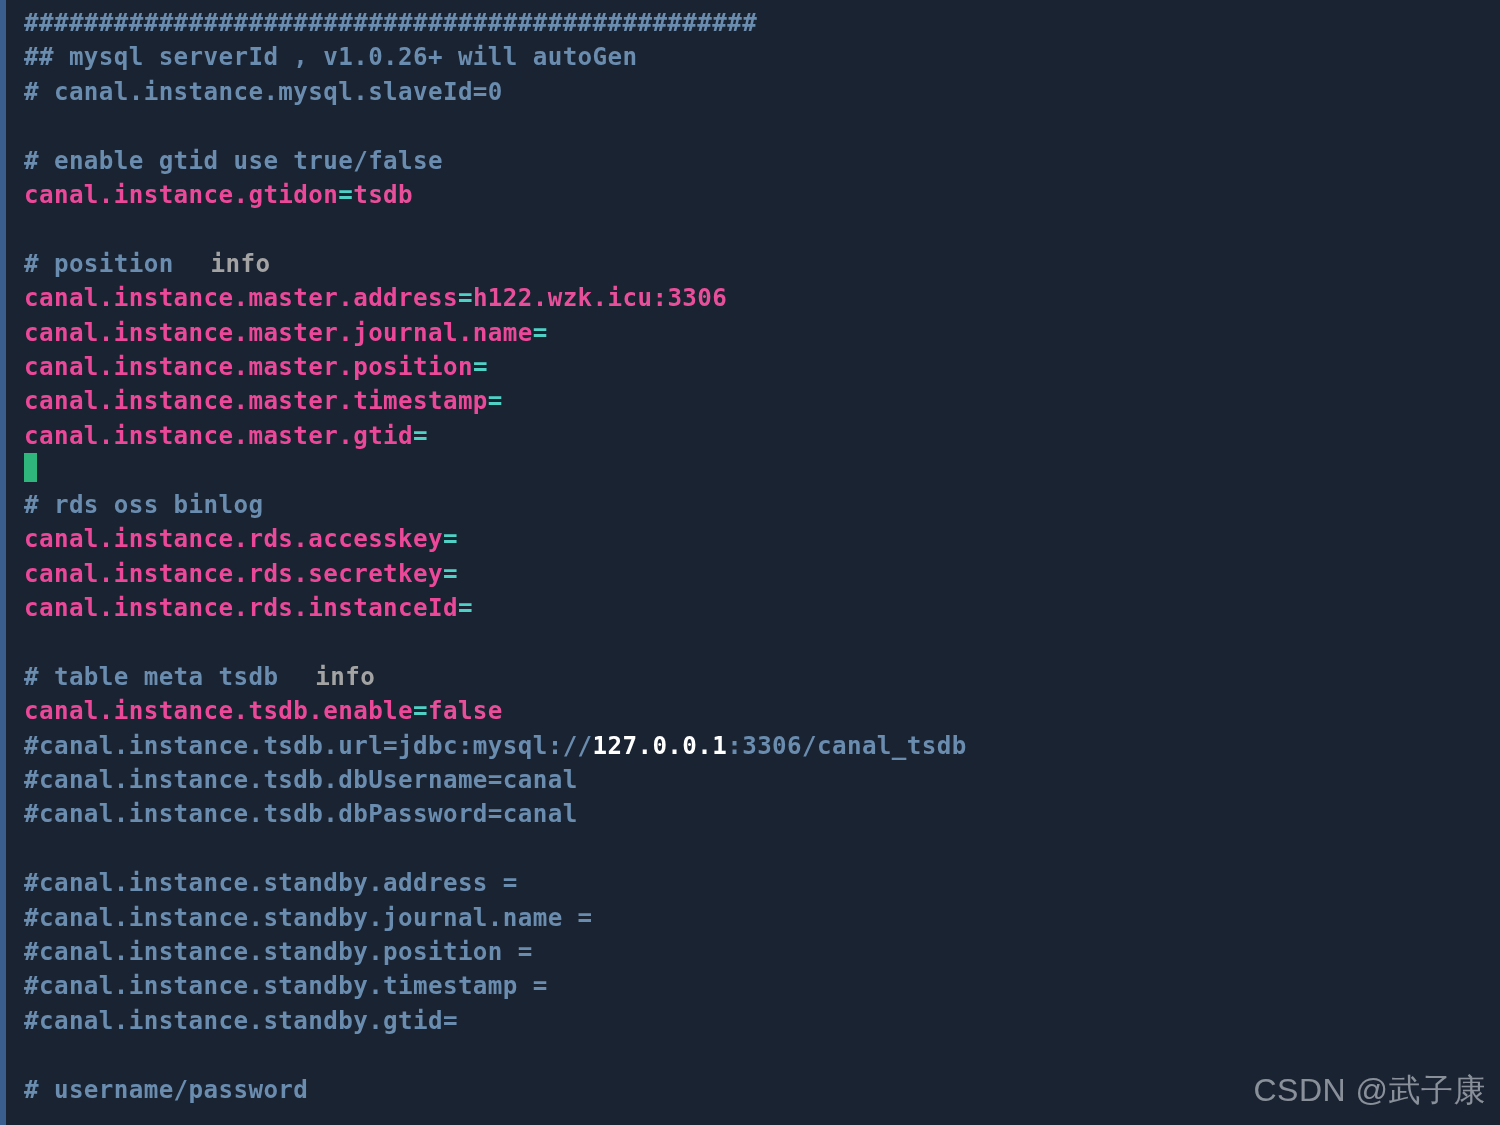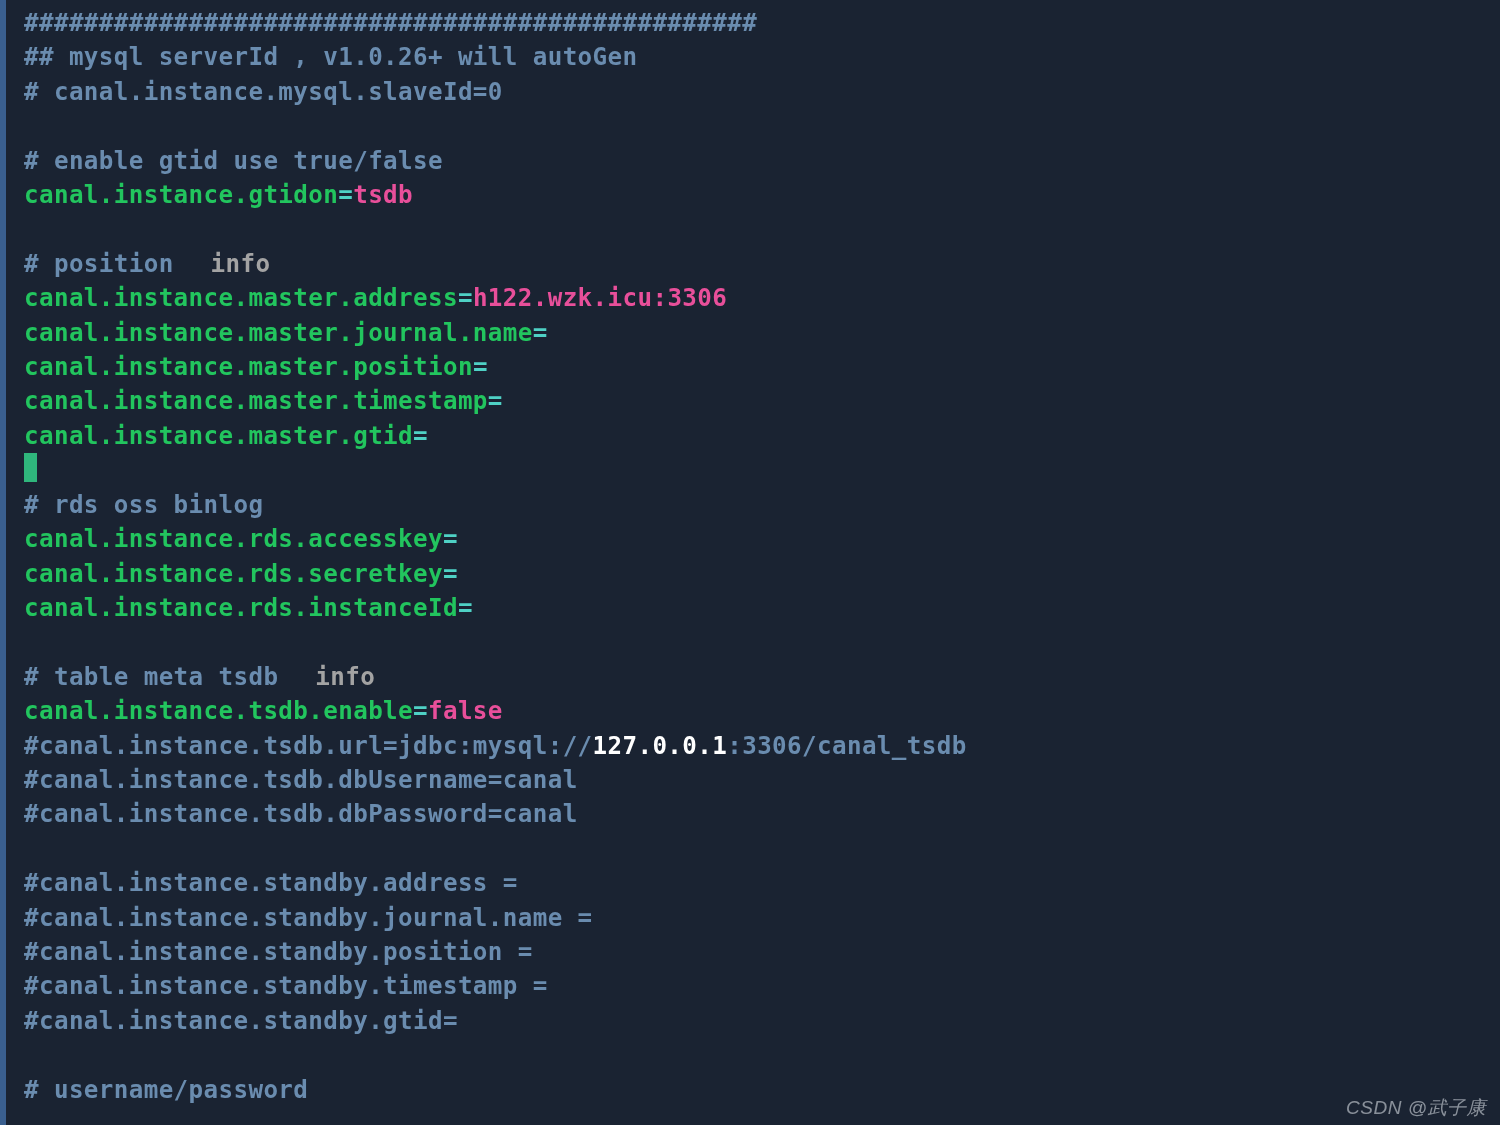--- a/index.html
+++ b/index.html
@@ -18,41 +18,40 @@
     font-size: 24.2px;
     line-height: 34.4px;
     letter-spacing: 0.4px;
     font-weight: 600;
     white-space: pre;
     padding: 6px 18px 0 18px;
     color: #6a8caf;
   }
   .c   { color: #6a8caf; }  
   .cb  { color: #a3a3a3; margin-left: 22px; }  
-  .key { color: #22c55e; font-weight: 700; } 
+  .key { color: #ec4899; font-weight: 700; } 
   .eq  { color: #4fd1c5; }  
   .val { color: #e84f9a; }  
   .ip  { color: #ffffff; }  
   .cursor {
     display: inline-block;
     width: 13px;
     height: 29px;
     background: #2fb67c;
     vertical-align: -4px;
   }
   .watermark {
     position: fixed;
     right: 14px;
-    bottom: 4px;
+    bottom: 12px;
     font-family: "Helvetica Neue", Arial, sans-serif;
-    font-size: 19px;
+    font-size: 32px;
     color: rgba(230, 235, 240, 0.55);
     letter-spacing: 0.5px;
     pointer-events: none;
-    font-style: italic;
   }
 </style>
 </head>
 <body>
 
 <div class="editor"><span class="c">#################################################</span>
 <span class="c">## mysql serverId , v1.0.26+ will autoGen</span>
 <span class="c"># canal.instance.mysql.slaveId=0</span>
 
 <span class="c"># enable gtid use true/false</span>

